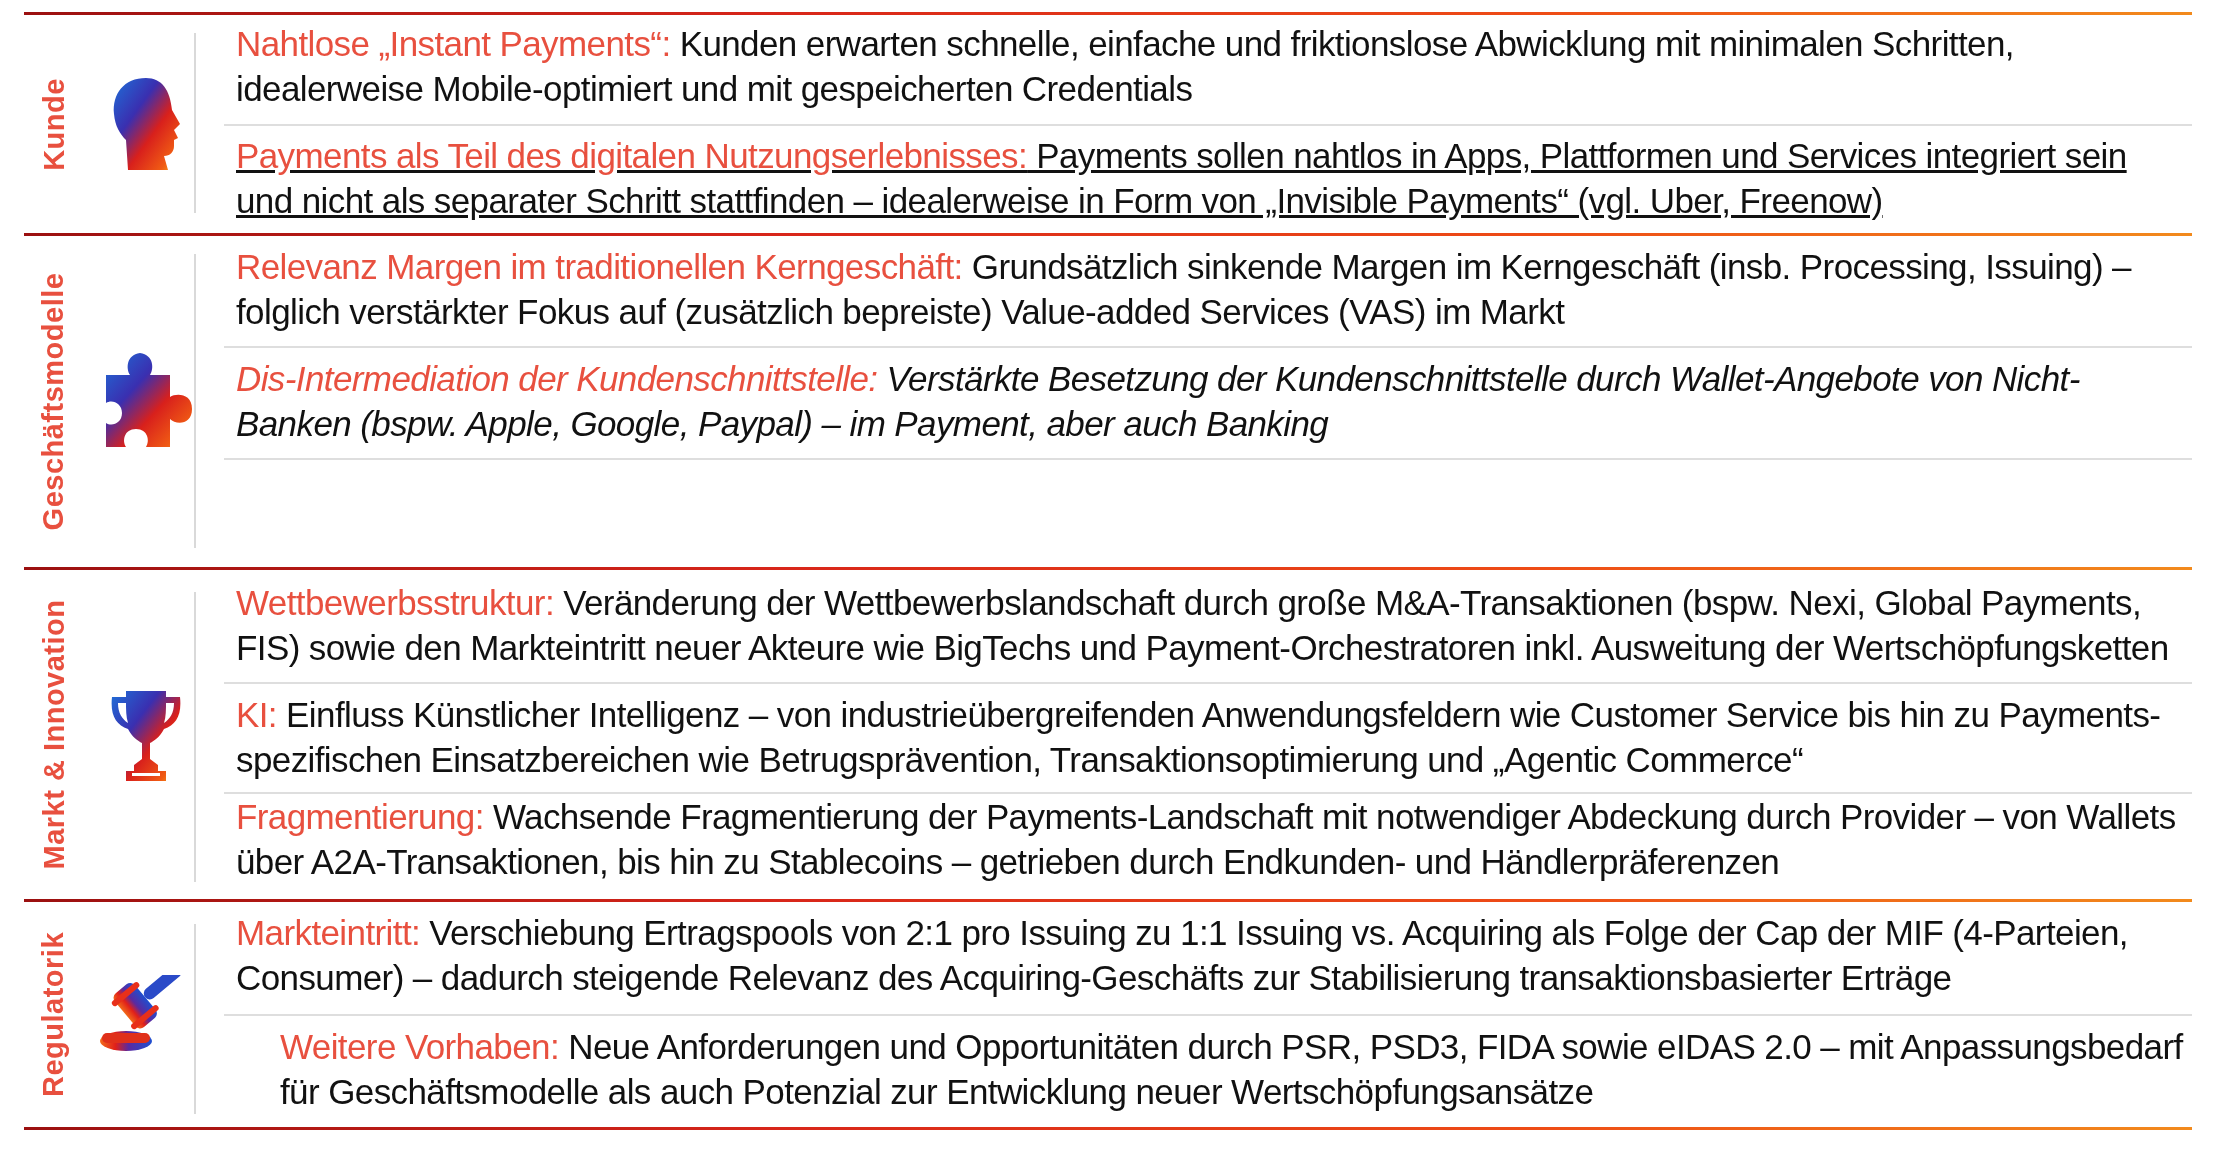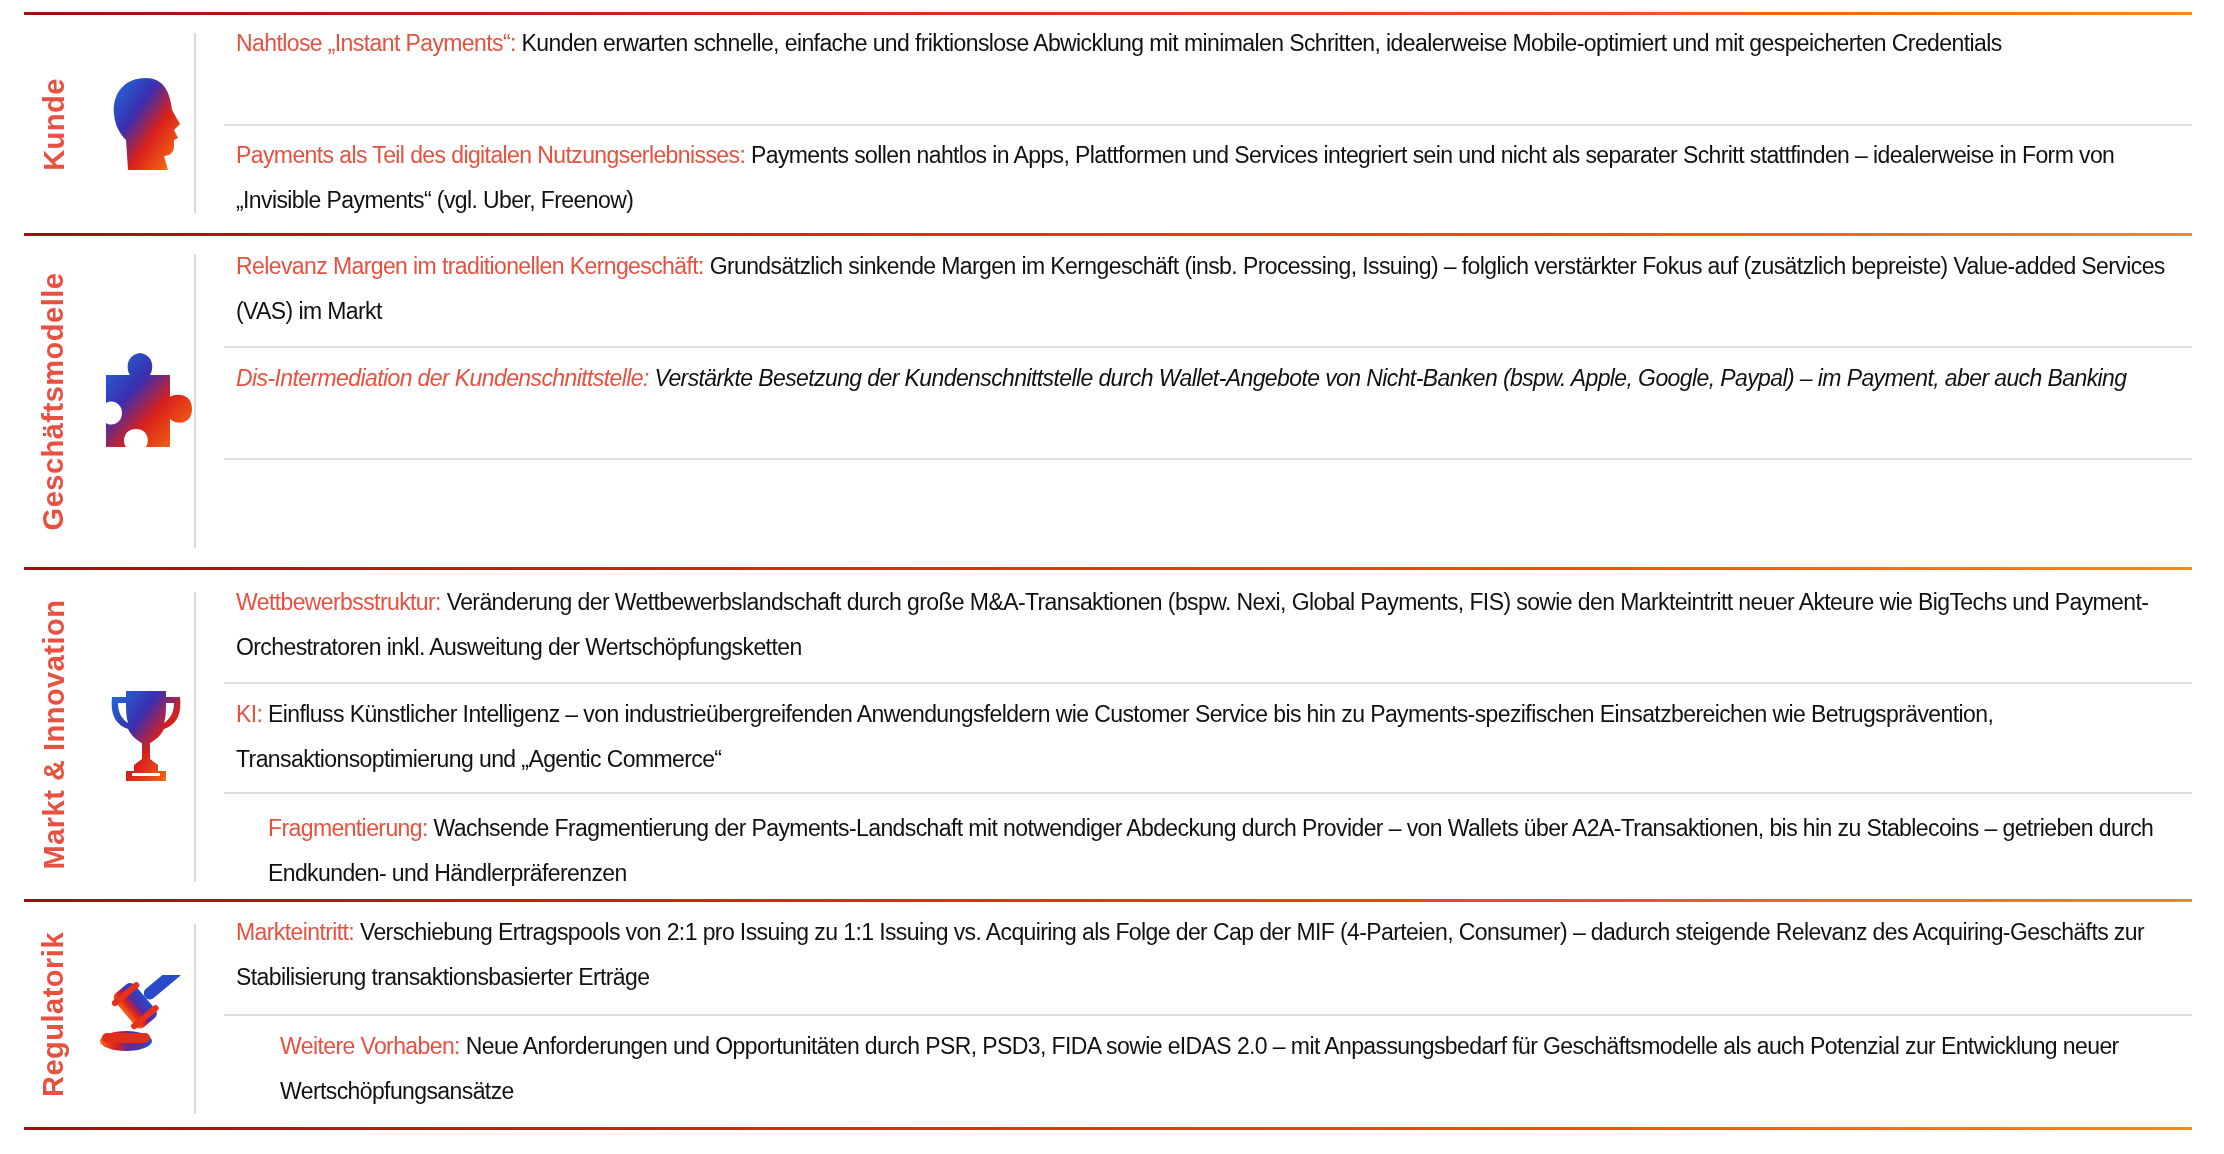--- a/index.html
+++ b/index.html
@@ -9,21 +9,21 @@
             background: linear-gradient(90deg, #9b1010 0%, #d8261a 35%, #ee4c16 70%, #f28a1c 100%); }
     .section { position: absolute; left: 24px; width: 2168px; }
     .cat-label { position: absolute; left: 0; width: 60px; top: 0; bottom: 0; display: flex;
                  align-items: center; justify-content: center; }
     .cat-label span { display: inline-block; transform: rotate(-90deg); white-space: nowrap;
                       color: #e8503f; font-weight: bold; font-size: 29px; letter-spacing: 0.5px; }
     .cat-icon { position: absolute; left: 66px; width: 112px; top: 0; bottom: 0; display: flex;
                 align-items: center; justify-content: center; }
     .vsep { position: absolute; left: 170px; width: 2px; background: #d9d9d9; }
     .items { position: absolute; left: 200px; right: 0; top: 0; bottom: 0; }
-    .item { position: absolute; left: 12px; right: 8px; font-size: 23px; line-height: 45px; color: #111111;
+    .item { position: absolute; left: 12px; right: 8px; font-size: 35px; line-height: 45px; color: #111111;
             letter-spacing: -0.6px; }
     .item .head { color: #e8503f; }
     .hsep { position: absolute; left: 0; right: 0; height: 2px; background: #dedede; }
   </style>
 </head>
 <body>
 
 <svg width="0" height="0" style="position:absolute">
   <defs>
     <linearGradient id="grad-icon" x1="0" y1="0" x2="1" y2="1">
@@ -56,21 +56,21 @@
     <svg width="80" height="100" viewBox="0 0 80 100">
       <path d="M40 4 C18 4 6 20 8 40 C9 52 14 60 20 66 L22 96 L62 96 L58 82 C64 82 68 78 68 72 L68 66 L72 64 L68 56 L74 50 L66 36 C64 16 56 4 40 4 Z" fill="url(#grad-icon)"></path>
     </svg>
   </div>
   <div class="vsep" style="top:18px; height:180px;"></div>
   <div class="items">
     <div class="item" style="top:6px;">
       <span class="head">Nahtlose „Instant Payments“:</span><span> Kunden erwarten schnelle, einfache und friktionslose Abwicklung mit minimalen Schritten, idealerweise Mobile-optimiert und mit gespeicherten Credentials</span>
     </div>
     <div class="hsep" style="top:109px;"></div>
-    <div class="item" style="top:118px;">
+    <div class="item" style="top:118px;text-decoration:underline;">
       <span class="head">Payments als Teil des digitalen Nutzungserlebnisses:</span><span> Payments sollen nahtlos in Apps, Plattformen und Services integriert sein und nicht als separater Schritt stattfinden – idealerweise in Form von „Invisible Payments“ (vgl. Uber, Freenow)</span>
     </div>
   </div>
 </div>
 
 <div class="section" style="top:236px; height:331px;">
   <div class="cat-label">
     <span>Geschäftsmodelle</span>
   </div>
   <div class="cat-icon">
@@ -104,21 +104,21 @@
   <div class="vsep" style="top:22px; height:290px;"></div>
   <div class="items">
     <div class="item" style="top:10px;">
       <span class="head">Wettbewerbsstruktur:</span><span> Veränderung der Wettbewerbslandschaft durch große M&amp;A-Transaktionen (bspw. Nexi, Global Payments, FIS) sowie den Markteintritt neuer Akteure wie BigTechs und Payment-Orchestratoren inkl. Ausweitung der Wertschöpfungsketten</span>
     </div>
     <div class="hsep" style="top:112px;"></div>
     <div class="item" style="top:122px;">
       <span class="head">KI:</span><span> Einfluss Künstlicher Intelligenz – von industrieübergreifenden Anwendungsfeldern wie Customer Service bis hin zu Payments-spezifischen Einsatzbereichen wie Betrugsprävention, Transaktionsoptimierung und „Agentic Commerce“</span>
     </div>
     <div class="hsep" style="top:222px;"></div>
-    <div class="item" style="top:236px;margin-left:32px;">
+    <div class="item" style="top:224px;">
       <span class="head">Fragmentierung:</span><span> Wachsende Fragmentierung der Payments-Landschaft mit notwendiger Abdeckung durch Provider – von Wallets über A2A-Transaktionen, bis hin zu Stablecoins – getrieben durch Endkunden- und Händlerpräferenzen</span>
     </div>
   </div>
 </div>
 
 <div class="section" style="top:902px; height:225px;">
   <div class="cat-label">
     <span>Regulatorik</span>
   </div>
   <div class="cat-icon">

